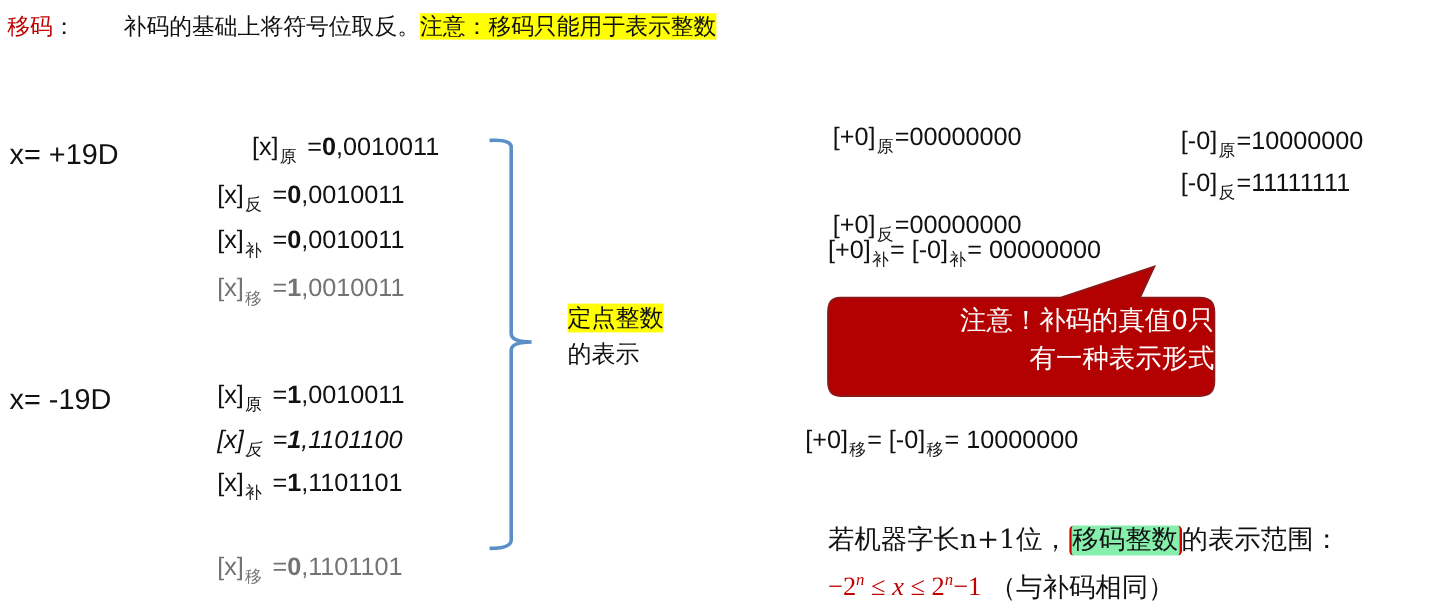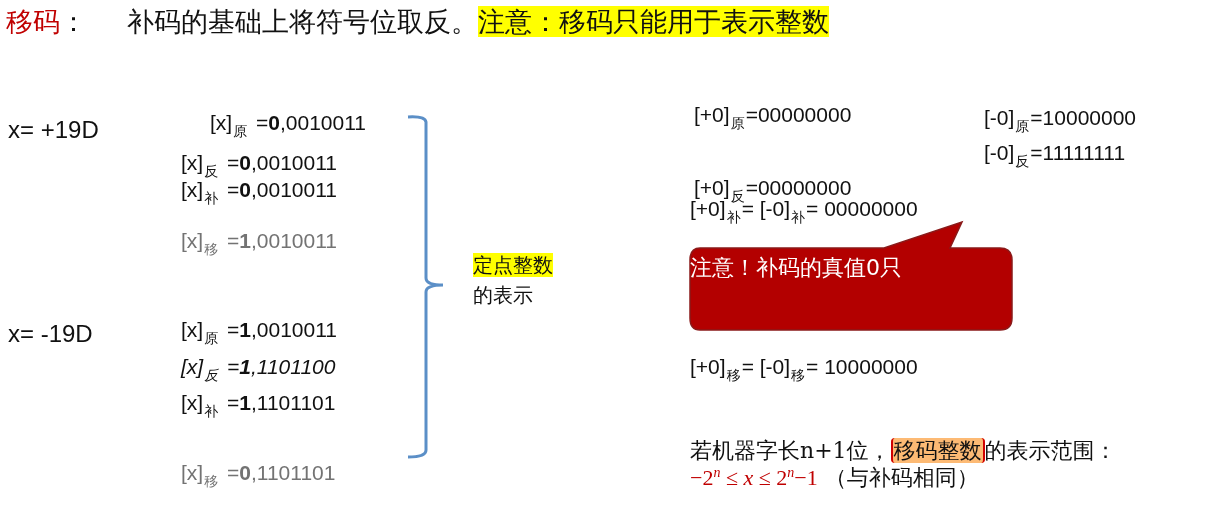--- a/index.html
+++ b/index.html
@@ -1,57 +1,57 @@
 <!DOCTYPE html>
 <html><head>
   <meta charset="utf-8">
   <style>
     html, body { margin: 0; padding: 0; background: #ffffff; }
     body { width: 1209px; height: 506px; position: relative; overflow: hidden;
            font-family: "DejaVu Sans", "Liberation Sans", sans-serif; color: #111; }
     .abs { position: absolute; white-space: nowrap; }
-    .title { left: 6px; top: 6px; font-size: 27px; line-height: 32px; font-family: "DejaVu Serif", "Liberation Serif", serif; }
+    .title { left: 6px; top: 6px; font-size: 19px; line-height: 32px; font-family: "DejaVu Serif", "Liberation Serif", serif; }
     .title .label { color: #c00000; }
     .title .colon { margin-right: 40px; }
     .hl { background: #ffff00; }
     .xval { font-size: 24px; font-family: "Liberation Sans", sans-serif; }
     .row { font-size: 21px; font-family: "Liberation Sans", sans-serif; line-height: 26px; }
     .row .sub { font-size: 14px; vertical-align: -6px; margin-left: 1px; margin-right: 3px; font-family: "DejaVu Serif", serif; }
     .row b { font-weight: bold; }
     .red { color: #737373; }
     .bracket { position: absolute; left: 405px; top: 112px; }
     .note { left: 473px; top: 250px; font-size: 20px; line-height: 30px; font-family: "DejaVu Serif", "Liberation Serif", serif; }
     .zero { font-size: 21px; font-family: "Liberation Sans", sans-serif; }
     .zero .sub { font-size: 14px; vertical-align: -6px; margin: 0 1px; font-family: "DejaVu Serif", serif; }
     .callout { position: absolute; left: 686px; top: 218px; }
-    .callout-text { position: absolute; left: 690px; top: 252px; width: 322px; text-align: left;
+    .callout-text { position: absolute; left: 690px; top: 252px; width: 322px; text-align: right;
                     color: #ffffff; font-size: 22px; line-height: 32px; font-family: "DejaVu Sans", sans-serif; }
     .range { left: 690px; top: 436px; font-size: 22px; line-height: 30px; font-family: "DejaVu Serif", "Liberation Serif", serif; }
-    .range .hlbox { background: #fdba74; border-left: 2px solid #d00000; border-right: 2px solid #d00000; border-radius: 4px; padding: 0 1px; }
-    .formula { left: 690px; top: 458px; font-size: 22px; line-height: 30px; font-family: "Liberation Serif", "DejaVu Serif", serif; }
+    .range .hlbox { background: #86efac; border-left: 2px solid #d00000; border-right: 2px solid #d00000; border-radius: 4px; padding: 0 1px; }
+    .formula { left: 690px; top: 470px; font-size: 22px; line-height: 30px; font-family: "Liberation Serif", "DejaVu Serif", serif; }
     .formula .expr { color: #c00000; }
     .formula sup { font-size: 14px; font-style: italic; }
     .formula i { font-style: italic; }
   </style>
 </head>
 <body>
 
 <div class="abs title">
   <span class="label">移码</span><span class="colon">：</span><span>补码的基础上将符号位取反。</span><span class="hl">注意：移码只能用于表示整数</span>
 </div>
 
 <div class="abs xval" style="left:8px; top:116px;">x= +19D</div>
 
 <div class="abs row" style="left:181px; top:110px;margin-left:29px;">
   <span>[x]</span><span class="sub">原</span><span> =</span><b>0</b><span>,0010011</span>
 </div>
 <div class="abs row" style="left:181px; top:150px;">
   <span>[x]</span><span class="sub">反</span><span> =</span><b>0</b><span>,0010011</span>
 </div>
-<div class="abs row" style="left:181px; top:177px;">
+<div class="abs row" style="left:181px; top:188px;">
   <span>[x]</span><span class="sub">补</span><span> =</span><b>0</b><span>,0010011</span>
 </div>
 <div class="abs row red" style="left:181px; top:228px;">
   <span>[x]</span><span class="sub">移</span><span> =</span><b>1</b><span>,0010011</span>
 </div>
 
 <div class="abs xval" style="left:8px; top:320px;">x= -19D</div>
 
 <div class="abs row" style="left:181px; top:317px;">
   <span>[x]</span><span class="sub">原</span><span> =</span><b>1</b><span>,0010011</span>
@@ -89,23 +89,24 @@
 </div>
 <div class="abs zero" style="left:690px; top:197px;">
   <span>[+0]</span><span class="sub">补</span><span>= [-0]</span><span class="sub">补</span><span>= 00000000</span>
 </div>
 
 <svg class="callout" width="332" height="118" viewBox="0 0 332 118">
   <path d="M14 30 L198 30 L276 4 L264 30 L314 30 Q326 30 326 42 L326 100 Q326 112 314 112 L14 112 Q4 112 4 100 L4 42 Q4 30 14 30 Z" fill="#b30000" stroke="#8a1a1a" stroke-width="1.5"></path>
 </svg>
 <div class="callout-text">
   <div>注意！补码的真值0只</div>
+  <div>有一种表示形式</div>
 </div>
 
-<div class="abs zero" style="left:690px; top:355px;">
+<div class="abs zero" style="left:671px; top:355px;">
   <span>[+0]</span><span class="sub">移</span><span>= [-0]</span><span class="sub">移</span><span>= 10000000</span>
 </div>
 
 <div class="abs range">
   <span>若机器字长n+1位，</span><span class="hlbox">移码整数</span><span>的表示范围：</span>
 </div>
 <div class="abs formula">
   <span class="expr"><span>−2</span><sup>n</sup><span> ≤ </span><i>x</i><span> ≤ </span><span>2</span><sup>n</sup><span>−1</span></span><span style="font-family:'DejaVu Serif', serif;"> （与补码相同）</span>
 </div>
 

